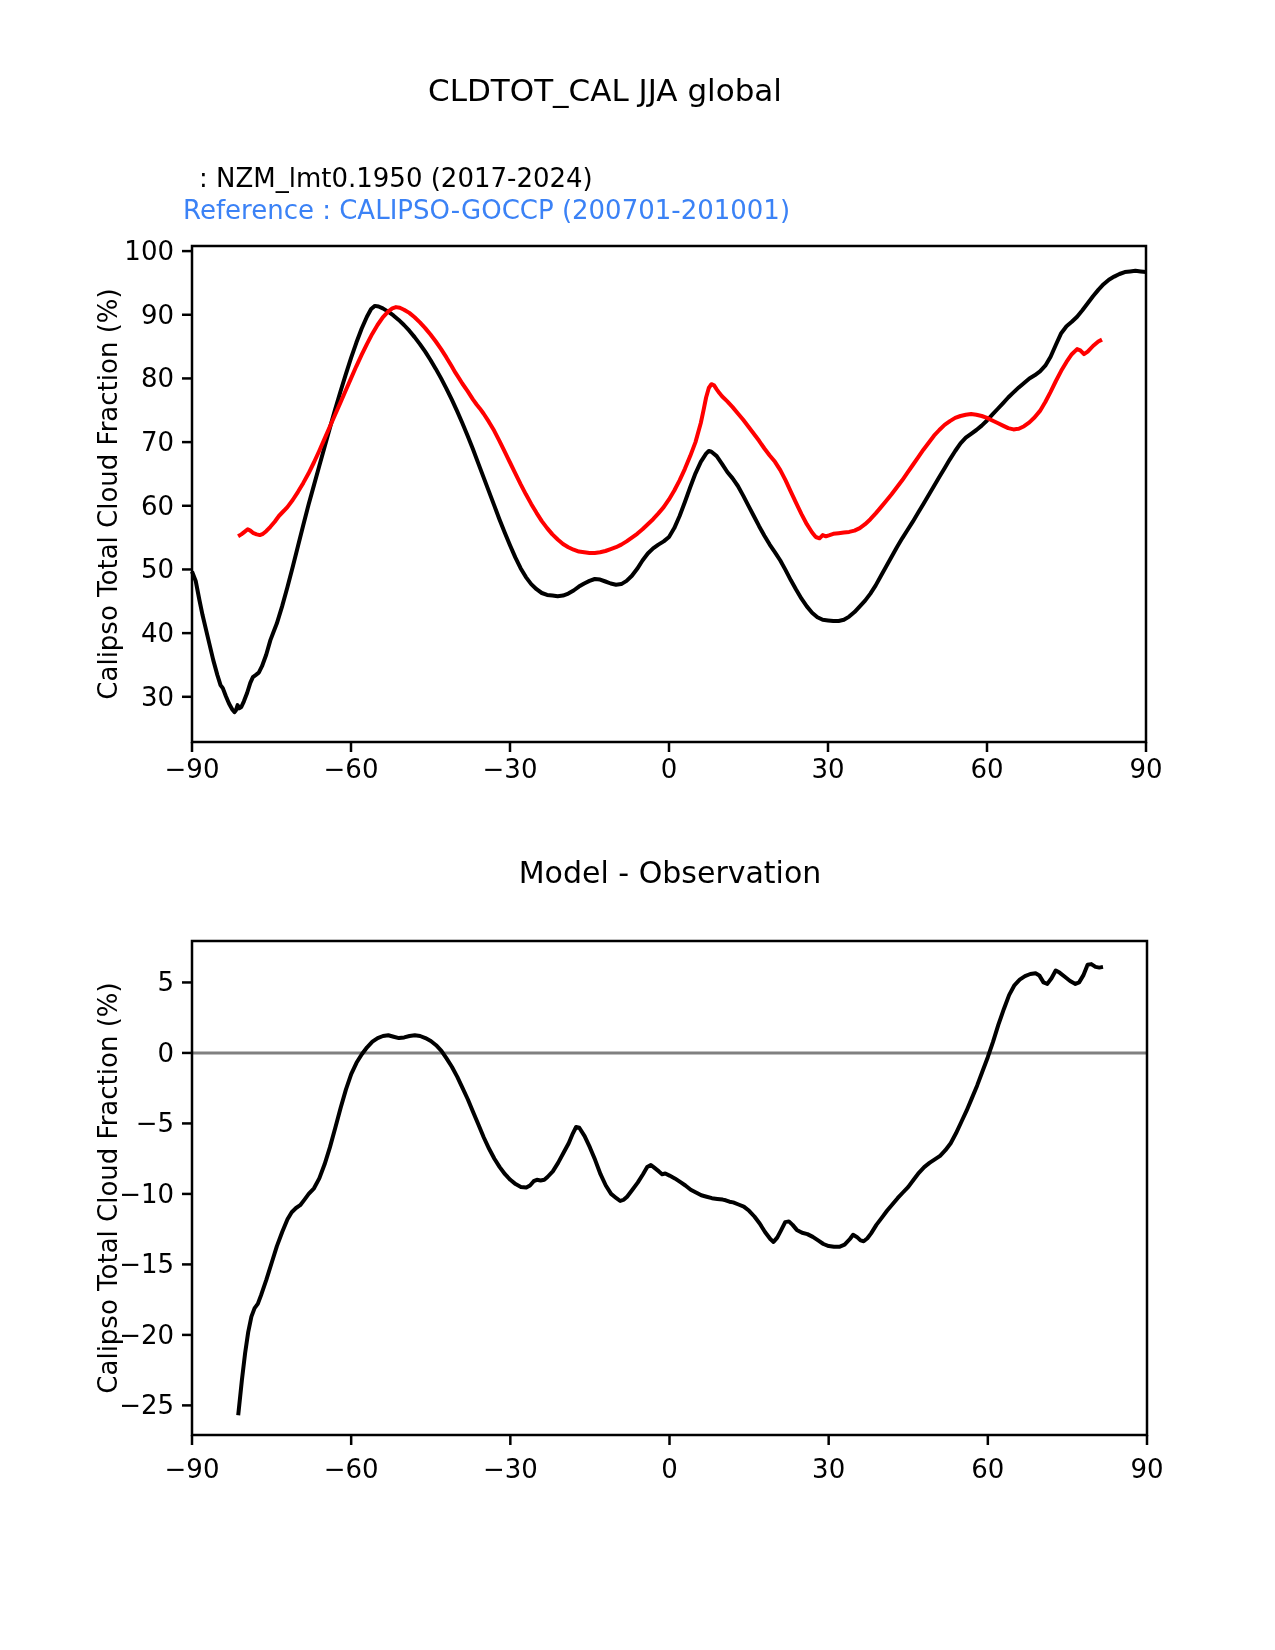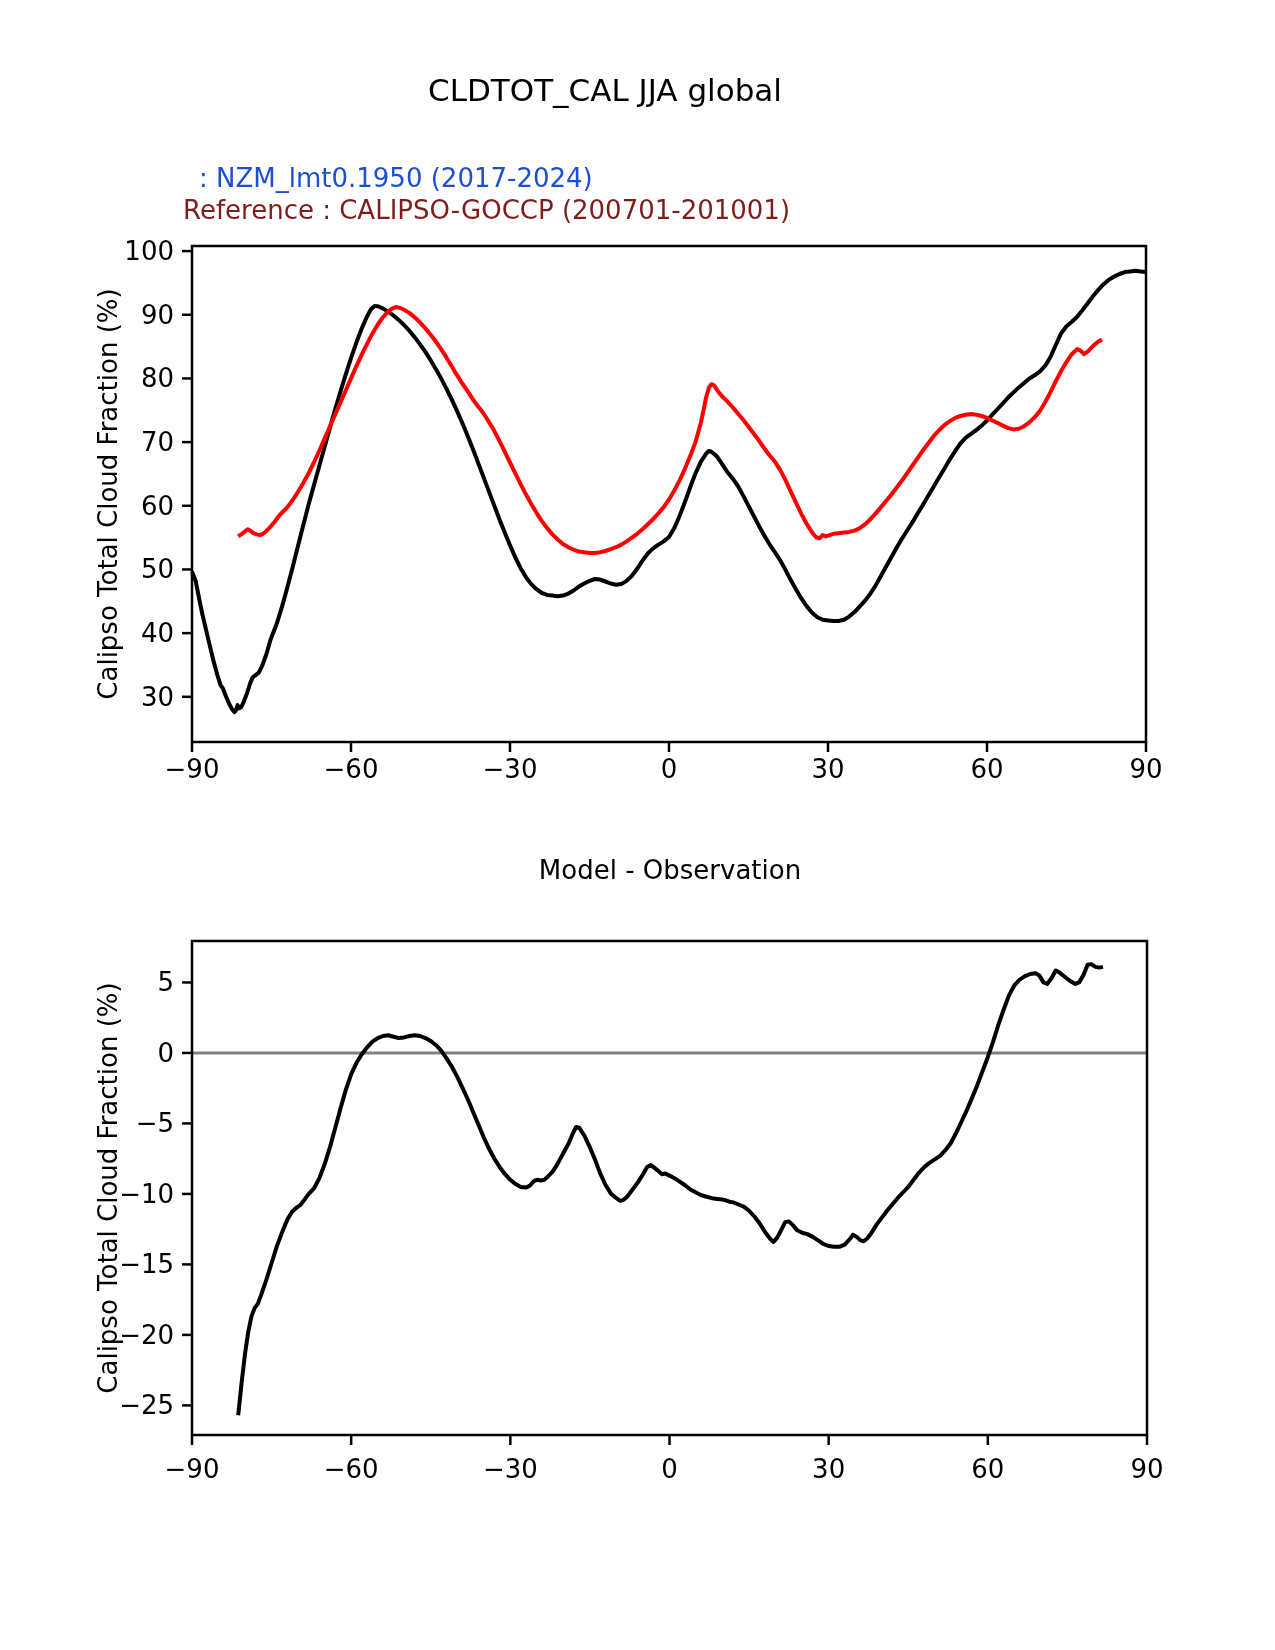--- a/index.html
+++ b/index.html
@@ -8,21 +8,21 @@
   #plot-svg{position:absolute;left:0;top:0;}
   .fig-title{position:absolute;left:605px;top:72px;transform:translateX(-50%);
        font-size:31px;white-space:nowrap;}
   .legend{position:absolute;left:183px;top:162px;font-size:26px;line-height:32px;}
   .legend-line1{padding-left:16px;}
   .ylab{position:absolute;white-space:nowrap;font-size:26px;
        transform:translate(-50%,-50%) rotate(-90deg);}
   .ylab-top{left:108px;top:494px;}
   .ylab-bot{left:108px;top:1188px;}
   .sub-title{position:absolute;left:670px;top:855px;transform:translateX(-50%);
-       font-size:26px;white-space:nowrap;}
+       font-size:30px;white-space:nowrap;}
   text{font-family:"DejaVu Sans","Liberation Sans",sans-serif;font-size:26px;fill:#000;}
 </style>
 </head>
 <body>
 
 <div id="fig">
   <svg id="plot-svg" width="1275" height="1650" viewBox="0 0 1275 1650">
       <path d="M192.0 571.4L195.7 580.9L199.4 600.0L202.6 615.3L207.9 637.6L213.2 659.9L217.4 675.1L220.6 685.3L222.7 687.9L225.9 696.2L229.1 703.8L232.3 709.5L234.4 712.1L236.0 710.2L237.6 705.1L239.2 708.3L241.3 707.0L243.9 701.3L247.1 693.0L250.3 682.8L252.9 677.1L255.6 675.1L258.8 672.6L262.0 666.2L266.2 654.8L270.4 640.1L273.6 631.8L276.8 623.6L282.1 606.4L287.4 587.3L292.7 566.9L298.0 545.9L303.3 524.9L308.6 504.5L313.9 485.4L319.2 466.3L324.5 447.2L329.8 428.1L335.1 409.6L340.4 391.8L345.7 374.6L351.0 358.1L356.3 342.8L361.6 328.8L366.9 316.7L371.1 309.0L374.9 305.9L378.6 306.5L382.8 308.4L388.1 311.6L393.4 315.4L398.7 319.9L404.0 325.0L409.3 330.7L414.6 337.1L419.9 344.1L425.2 351.7L430.5 360.0L435.8 368.9L441.1 378.4L446.4 388.6L451.7 399.4L457.0 410.9L462.3 423.0L467.6 435.7L472.9 449.1L478.2 463.1L483.5 477.1L488.8 491.1L494.1 505.1L499.4 519.2L504.7 532.5L510.0 545.3L515.3 557.4L520.6 568.2L525.9 577.1L531.2 584.1L536.5 589.2L541.8 593.0L547.1 594.9L552.4 595.6L557.7 596.2L563.0 595.6L568.3 593.6L573.6 590.5L578.9 586.6L584.2 583.5L589.5 580.9L594.8 579.0L600.1 579.6L605.4 581.5L610.7 583.5L616.0 584.7L621.3 584.1L626.6 580.9L631.9 575.8L637.2 568.8L642.5 560.5L647.8 553.5L653.1 548.4L658.4 544.6L663.7 541.4L669.0 537.0L674.3 528.1L679.6 516.0L684.9 502.0L690.2 487.3L695.5 473.3L700.8 461.8L706.1 453.6L708.8 451.0L711.4 451.7L716.7 456.1L722.0 463.8L727.3 472.0L732.6 478.4L737.9 486.0L743.2 495.6L748.5 505.8L753.8 516.0L759.1 526.2L764.4 535.7L769.7 544.6L775.0 552.3L780.3 560.5L785.6 570.1L790.9 580.3L796.2 589.8L801.5 598.7L806.8 606.4L812.1 612.7L817.4 617.2L822.7 619.8L828.0 620.4L833.3 621.0L838.6 621.0L843.9 619.8L849.2 616.6L854.5 612.1L859.8 606.4L865.1 600.6L870.4 593.6L875.7 585.4L881.0 575.8L886.3 566.3L891.6 556.7L896.9 547.2L902.2 538.3L907.5 530.0L912.8 521.7L918.1 512.8L923.4 503.9L928.7 495.0L934.0 486.0L939.3 477.1L944.6 468.2L949.9 459.3L955.2 451.0L960.5 443.4L965.8 437.7L971.1 433.8L976.4 430.0L981.7 425.6L987.0 420.5L992.3 414.7L997.6 409.0L1002.9 403.3L1008.2 397.5L1013.5 392.4L1018.8 387.4L1024.1 382.9L1029.4 378.4L1034.7 375.3L1040.0 371.4L1045.3 365.7L1050.6 356.8L1055.9 344.7L1061.2 333.2L1066.5 326.2L1071.8 321.8L1077.1 316.7L1082.4 310.3L1087.7 303.3L1093.0 296.3L1098.3 289.9L1103.6 284.2L1108.9 279.7L1114.2 276.6L1119.5 274.0L1124.8 272.1L1130.1 271.5L1135.4 270.8L1140.7 271.5L1146.0 272.1" fill="none" stroke="#000000" stroke-width="4" stroke-linejoin="round" stroke-linecap="butt"></path>
       <path d="M238.1 536.3L241.3 534.4L244.5 531.9L247.7 529.3L250.3 530.6L253.5 533.2L256.7 534.4L259.8 535.1L263.0 533.8L266.2 531.2L270.4 526.8L274.7 521.7L278.9 516.0L283.2 511.5L287.4 507.1L292.7 500.0L298.0 491.8L303.3 482.9L308.6 473.3L313.9 462.5L319.2 451.0L324.5 438.9L329.8 426.8L335.1 414.7L340.4 402.6L345.7 390.5L351.0 378.4L356.3 366.3L361.6 354.9L366.9 344.1L372.2 333.9L377.5 325.0L382.8 317.3L388.1 311.6L392.3 308.4L396.0 307.1L399.8 307.8L404.0 309.7L409.3 312.9L414.6 317.3L419.9 322.4L425.2 328.1L430.5 334.5L435.8 341.5L441.1 349.1L446.4 357.4L451.7 366.3L455.4 372.7L459.1 378.4L462.3 383.5L467.6 391.2L472.9 399.4L476.6 404.5L479.8 408.4L483.5 413.5L488.8 421.7L494.1 430.6L499.4 440.8L504.7 451.7L510.0 462.5L515.3 473.3L520.6 484.1L525.9 494.3L531.2 503.9L536.5 512.8L541.8 521.1L547.1 528.1L552.4 534.4L557.7 539.5L563.0 544.0L568.3 547.2L573.6 549.7L578.9 551.6L584.2 552.3L589.5 552.9L594.8 552.9L600.1 552.3L605.4 551.0L610.7 549.1L616.0 547.2L621.3 544.6L626.6 541.4L631.9 537.6L637.2 533.8L642.5 529.3L647.8 524.2L653.1 519.2L658.4 513.4L663.7 507.1L669.0 499.4L674.3 490.5L679.6 480.3L684.9 468.8L690.2 456.1L695.5 442.1L700.8 423.0L703.5 410.3L706.1 397.5L708.8 388.0L711.4 384.2L714.1 385.4L716.7 389.3L719.4 393.1L722.0 396.3L727.3 401.4L732.6 407.1L737.9 413.5L743.2 419.8L748.5 426.8L753.8 433.8L759.1 440.8L764.4 448.5L769.7 455.5L775.0 461.8L780.3 470.1L785.6 480.3L790.9 491.8L796.2 503.2L801.5 514.1L806.8 524.2L812.1 532.5L815.8 537.0L819.5 538.3L822.7 535.1L825.9 536.3L829.6 535.1L833.3 533.8L838.6 533.2L843.9 532.5L849.2 531.9L854.5 530.6L859.8 528.1L865.1 524.2L870.4 519.2L875.7 513.4L881.0 507.1L886.3 500.7L891.6 494.3L896.9 487.3L902.2 480.3L907.5 472.7L912.8 465.0L918.1 457.4L923.4 449.7L928.7 442.7L934.0 435.7L939.3 430.0L944.6 424.9L949.9 421.1L955.2 417.9L960.5 416.0L965.8 414.7L971.1 414.1L976.4 414.7L981.7 416.0L987.0 417.9L992.3 420.5L997.6 423.0L1002.9 425.6L1008.2 428.1L1013.5 429.4L1018.8 428.7L1024.1 426.2L1029.4 422.4L1034.7 417.3L1040.0 410.9L1045.3 402.0L1050.6 391.8L1055.9 381.0L1061.2 370.8L1066.5 361.9L1071.8 354.2L1077.1 349.1L1080.3 350.4L1084.0 354.2L1087.7 351.7L1093.0 346.0L1098.3 341.5L1102.0 339.6" fill="none" stroke="#ff0000" stroke-width="4" stroke-linejoin="round" stroke-linecap="butt"></path>
       <rect x="192" y="246" width="954" height="496" fill="none" stroke="#000000" stroke-width="2.5"></rect>
@@ -85,21 +85,21 @@
       <text x="174" y="1132.4303652968035" text-anchor="end">−5</text>
       <line x1="192" y1="1052.939497716895" x2="182" y2="1052.939497716895" stroke="#000000" stroke-width="2.5"></line>
       <text x="174" y="1061.939497716895" text-anchor="end">0</text>
       <line x1="192" y1="982.4486301369863" x2="182" y2="982.4486301369863" stroke="#000000" stroke-width="2.5"></line>
       <text x="174" y="991.4486301369863" text-anchor="end">5</text>
     </svg>
 
   <div class="fig-title">CLDTOT_CAL JJA global</div>
 
   <div class="legend">
-    <div class="legend-line1" style="color: #1d4ed8;">: NZM_lmt0.1950 (2017-2024)</div>
-    <div class="legend-line2" style="color: #7f1d1d;">Reference : CALIPSO-GOCCP (200701-201001)</div>
+    <div class="legend-line1" style="color: #000000;">: NZM_lmt0.1950 (2017-2024)</div>
+    <div class="legend-line2" style="color: #3b82f6;">Reference : CALIPSO-GOCCP (200701-201001)</div>
   </div>
 
   <div class="ylab ylab-top">Calipso Total Cloud Fraction (%)</div>
   <div class="ylab ylab-bot">Calipso Total Cloud Fraction (%)</div>
 
   <div class="sub-title">Model - Observation</div>
 </div>
 
 </body></html>

